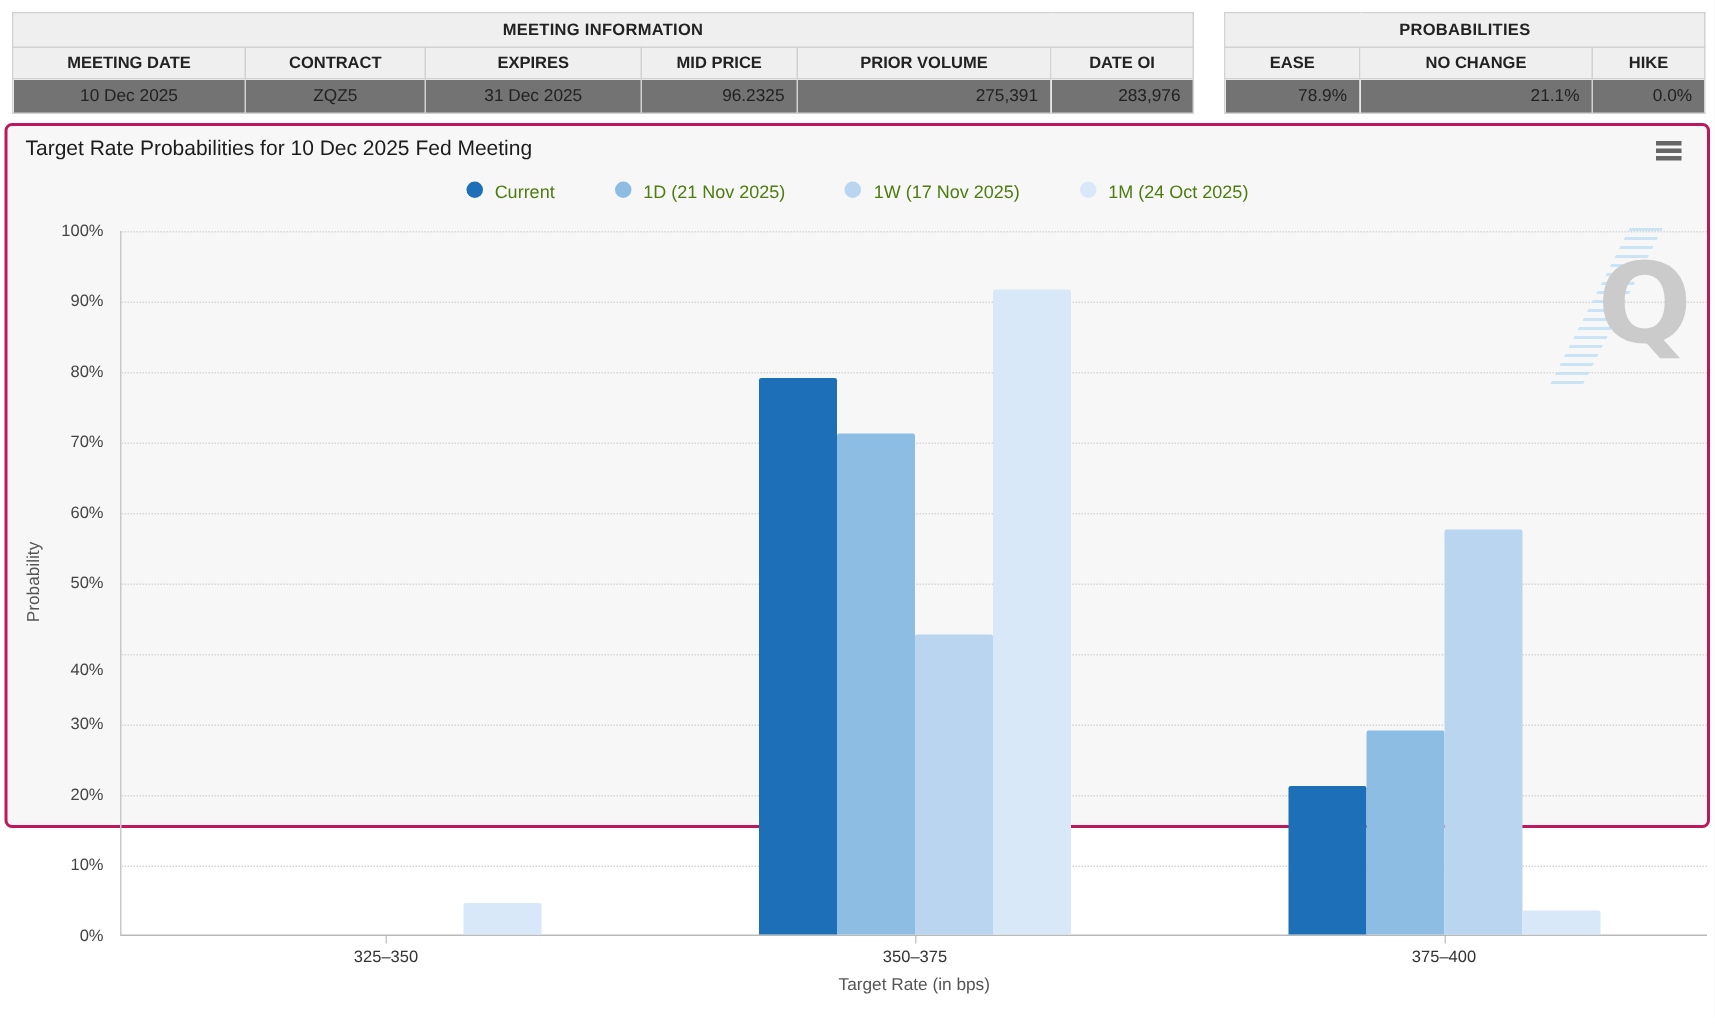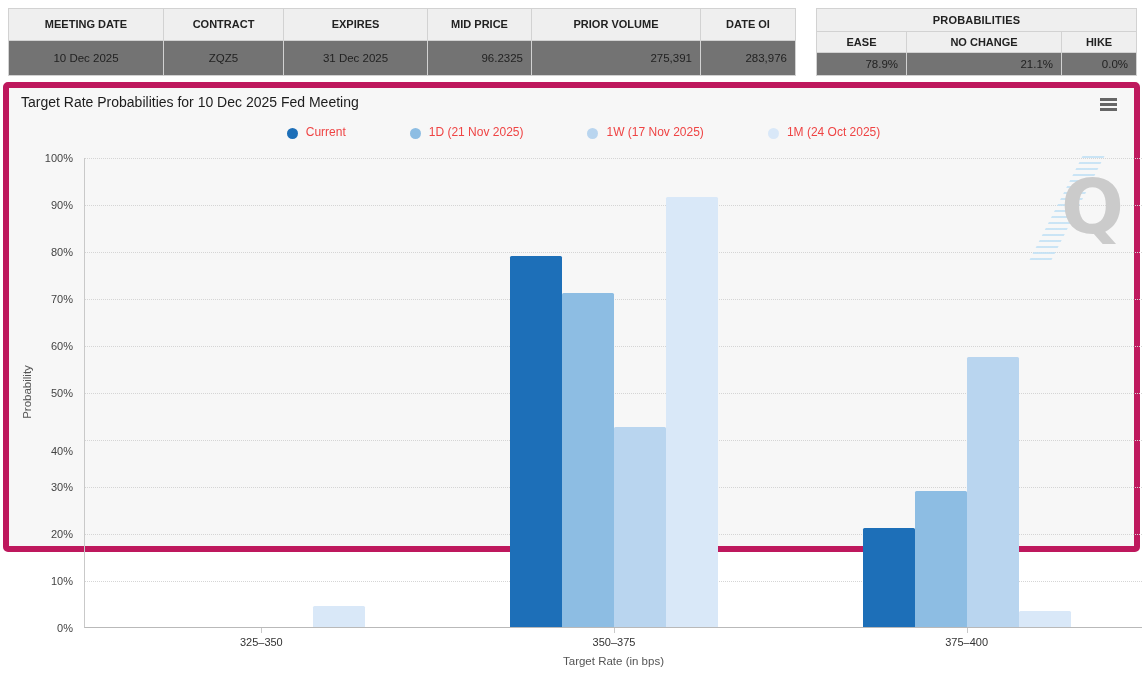--- a/index.html
+++ b/index.html
@@ -21,37 +21,37 @@
   }
   table.tbl th { background:#efefef; font-weight:bold; text-align:center; }
   table.tbl td { background:#737373; font-size:11.5px; padding:5px 8px; }
   td.ctr { text-align:center; }
   td.num { text-align:right; }
   #meeting-table { width:787px; }
   #prob-table   { width:320px; }
 
   .chart-panel {
     position:relative; margin:6px 3px 0 3px; height:470px;
-    background:#f7f7f7; border:6px solid #be185d; border-radius:5px;
+    background:#f7f7f7; border:2px solid #be185d; border-radius:5px;
   }
   .chart-title {
     position:absolute; left:12px; top:6px;
     font-size:14px; color:#1c1c1c;
   }
   .chart-menu {
     position:absolute; right:17px; top:10px; width:17px; cursor:pointer;
   }
   .chart-menu .bar { height:3px; background:#666; margin-bottom:2px; }
   .chart-menu .bar:last-child { margin-bottom:0; }
 
   .legend {
     position:absolute; left:0; top:37px; width:100%;
     display:flex; justify-content:center; gap:40px;
   }
-  .legend-item { display:flex; align-items:flex-end; gap:8px; font-size:12px; color:#ef4444; cursor:pointer;margin-left:24px; }
+  .legend-item { display:flex; align-items:flex-start; gap:8px; font-size:12px; color:#4d7c0f; cursor:pointer; }
   .legend-dot { width:11px; height:11px; border-radius:50%; flex:0 0 auto; }
 
   .plot-area {
     position:absolute; left:75px; top:70px; width:1058px; height:470px;
     border-left:1px solid #c9c9c9; border-bottom:1px solid #b9b9b9;
   }
   .gridline { position:absolute; left:0; width:100%; height:0; border-top:1px dotted #d5d5d5; }
   .ytick-label {
     position:absolute; right:10px; font-size:11px; color:#444;
     text-align:right; line-height:14px;
@@ -90,20 +90,23 @@
   <table class="tbl" id="meeting-table">
     <colgroup>
       <col style="width:155px">
         <col style="width:120px">
         <col style="width:144px">
       <col style="width:104px">
         <col style="width:169px">
         <col style="width:95px">
     </colgroup>
     <tbody>
+        <tr>
+          <td class="title-cell" colspan="6">MEETING INFORMATION</td>
+        </tr>
     <tr>
       <th>MEETING DATE</th>
       <th>CONTRACT</th>
       <th>EXPIRES</th>
       <th>MID PRICE</th>
       <th>PRIOR VOLUME</th>
       <th>DATE OI</th>
     </tr>
     <tr>
       <td class="ctr">10 Dec 2025</td>

